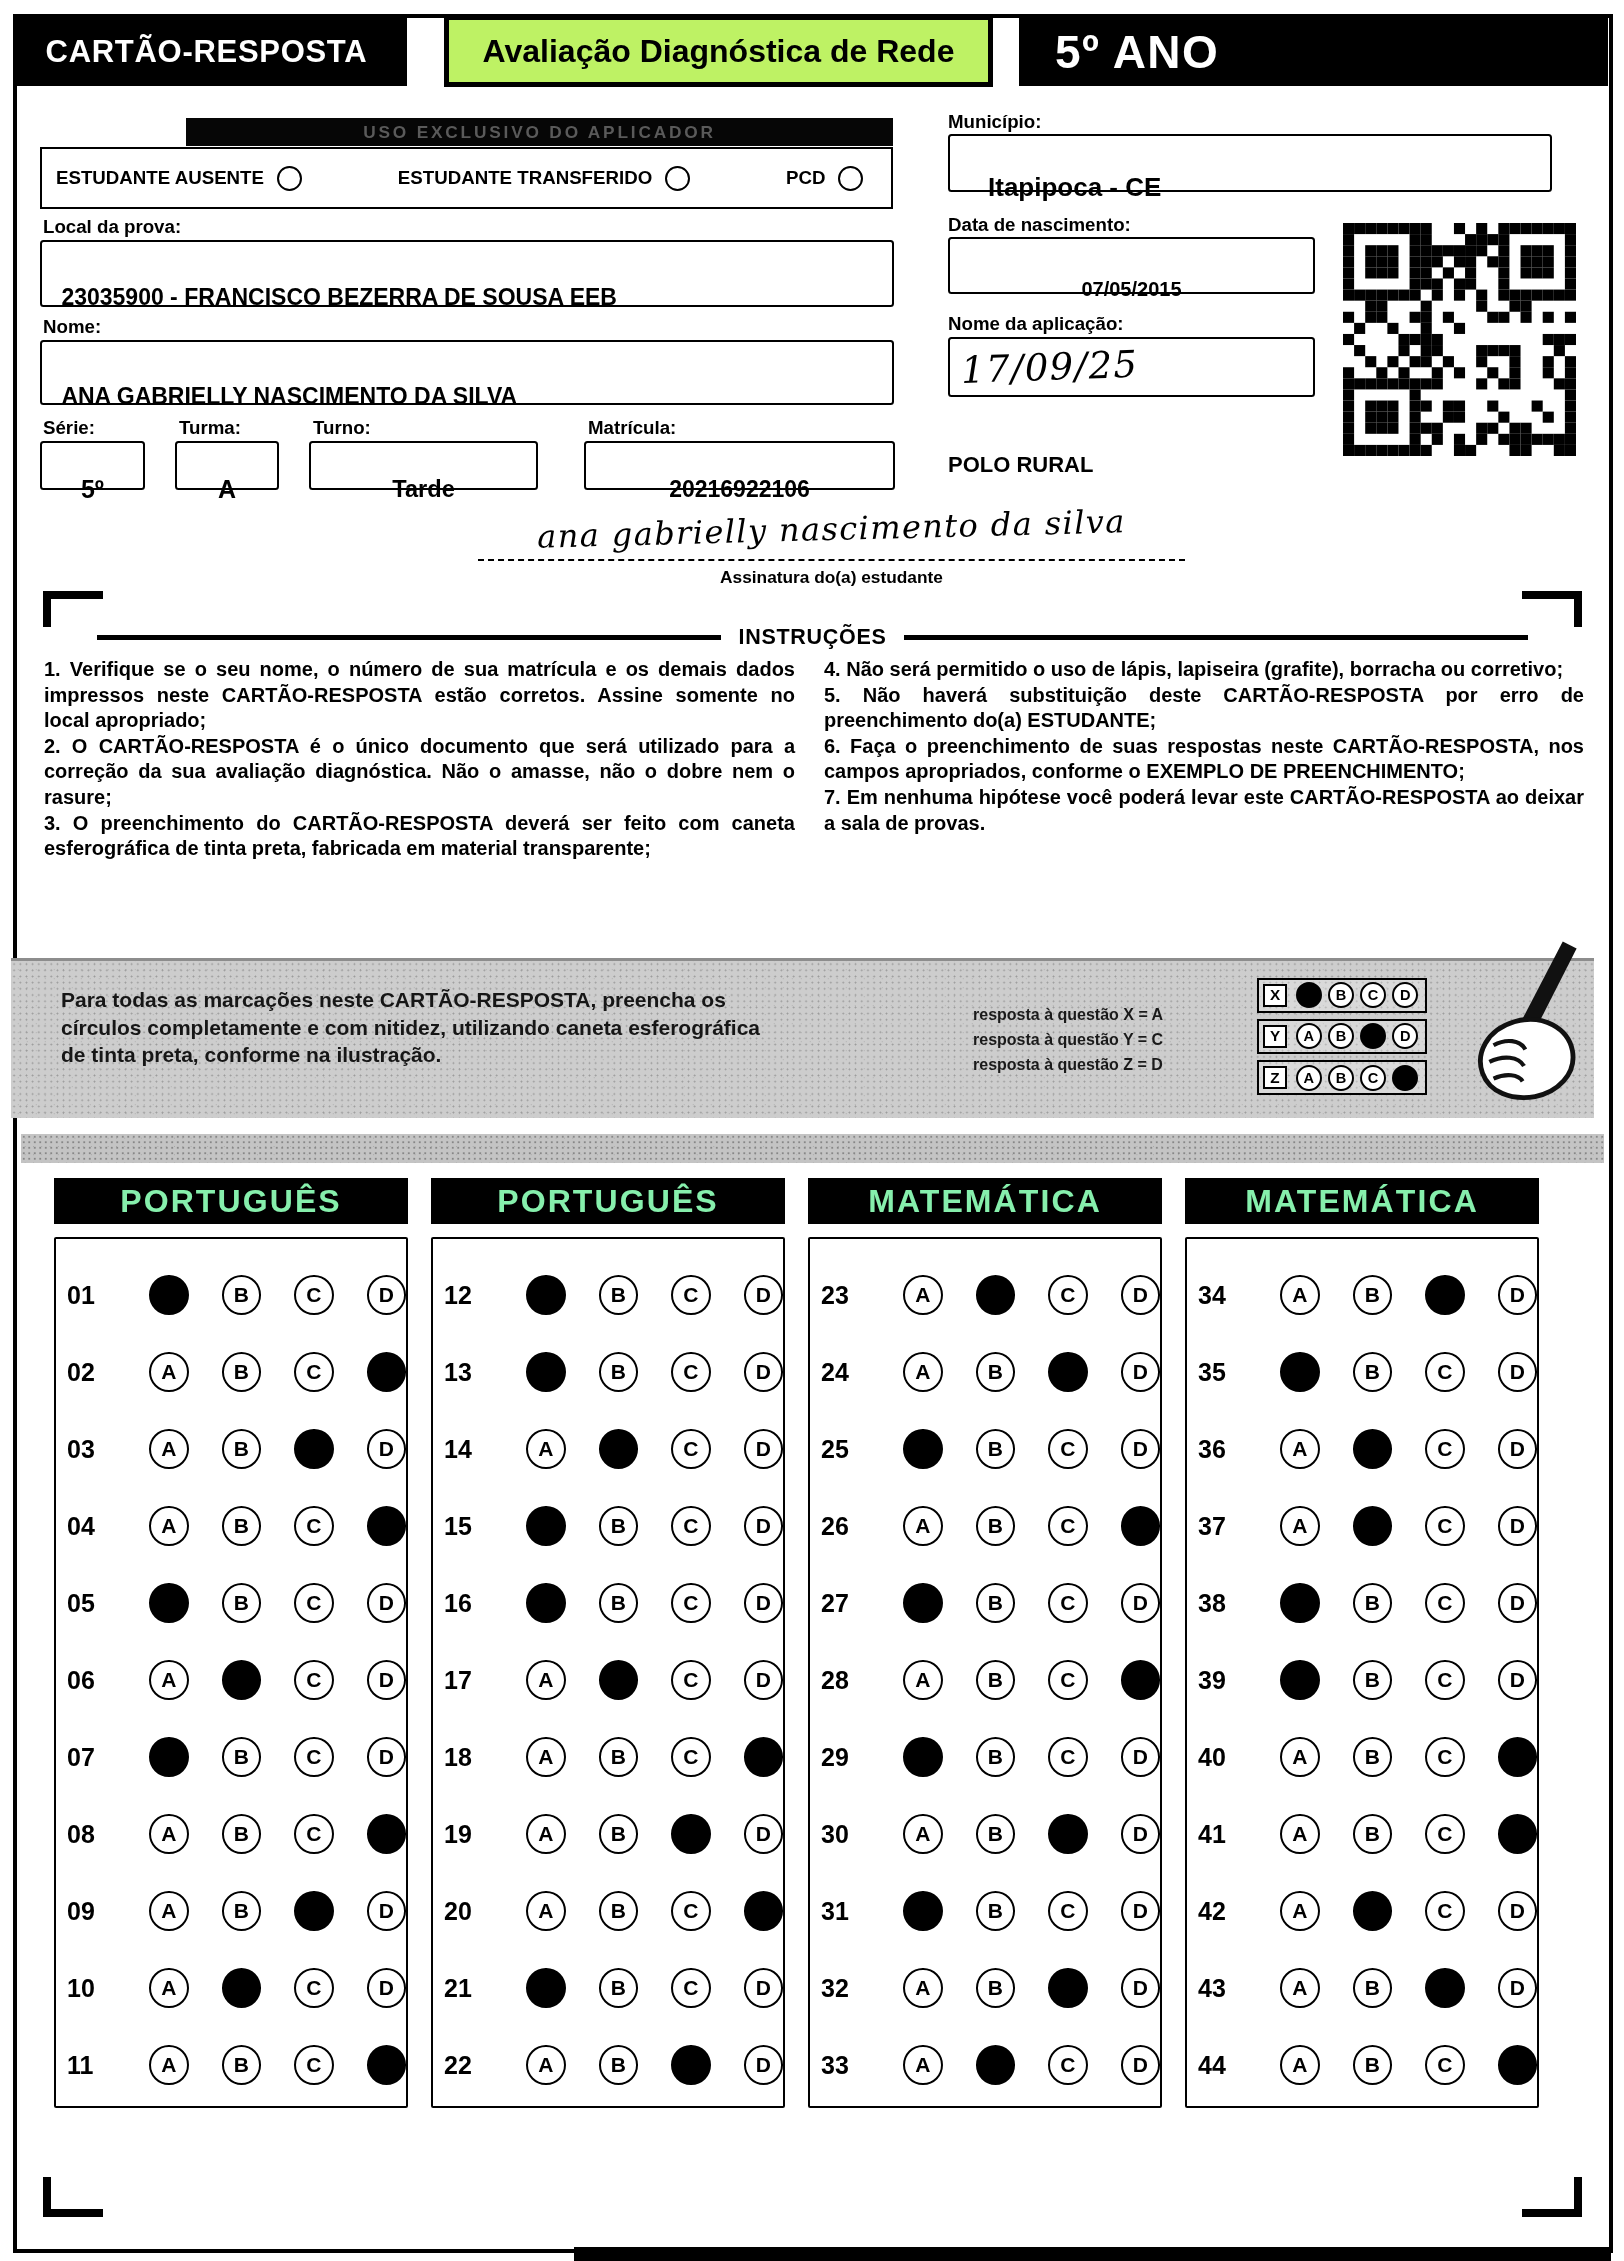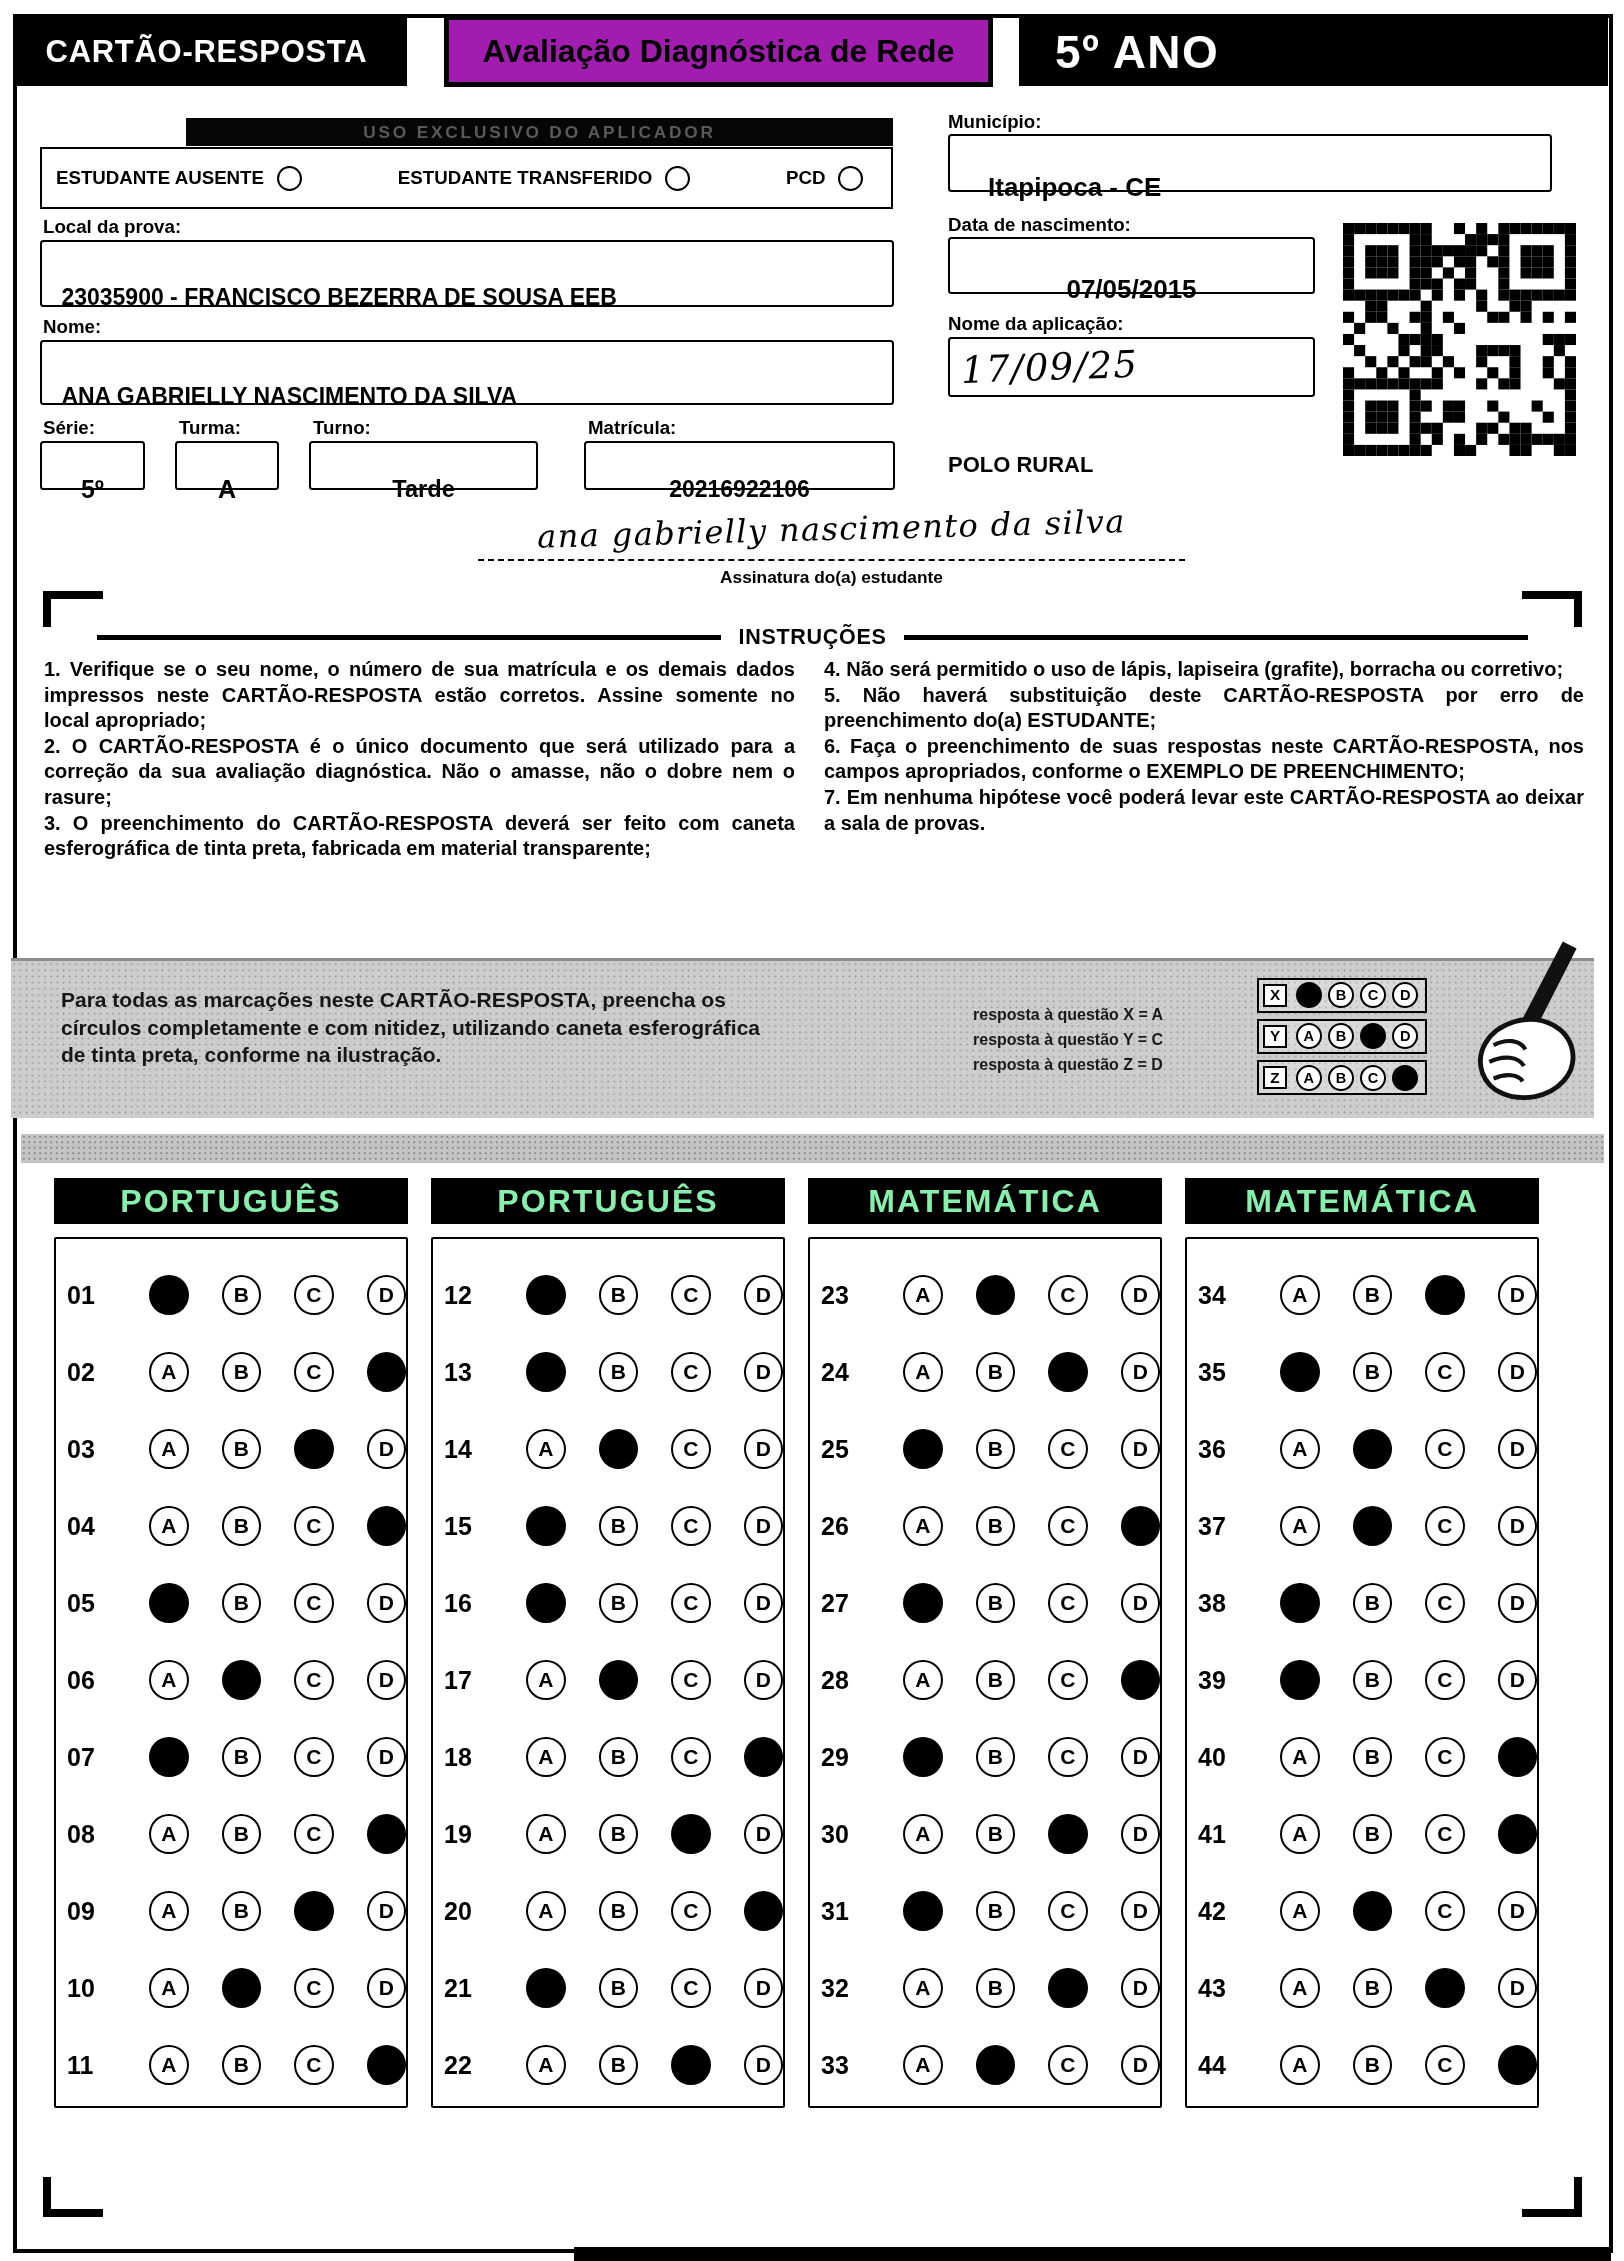--- a/index.html
+++ b/index.html
@@ -18,21 +18,21 @@
   }
 
   
   .hdr-left {
     position:absolute; left:16.6px; top:18px; width:390px; height:68px;
     background:#000; color:#fff; display:flex; align-items:center;
     padding-left:29px; font-size:31px; font-weight:bold; letter-spacing:0.7px;
   }
   .hdr-center {
     position:absolute; left:444px; top:15.3px; width:549px; height:72px;
-    background:#a21caf; border:5.5px solid #000;
+    background:#bef264; border:5.5px solid #000;
     display:flex; align-items:center; justify-content:center;
     font-size:32px; font-weight:bold;
   }
   .hdr-right {
     position:absolute; left:1019px; top:18px; width:589px; height:68px;
     background:#000; color:#fff; display:flex; align-items:center;
     padding-left:36px; font-size:46px; font-weight:bold; letter-spacing:1.4px;
   }
 
   
@@ -240,21 +240,21 @@
   <span class="val">20216922106</span>
 </div>
 
 <div class="flabel" style="left:948px; top:111px;">Município:</div>
 <div class="fbox thinbox" style="left:948px; top:134px; width:604px; height:58px;">
   <span class="val" style="padding-left:38px; font-size:26px;">Itapipoca - CE</span>
 </div>
 
 <div class="flabel" style="left:948px; top:214px;">Data de nascimento:</div>
 <div class="fbox center" style="left:948px; top:237px; width:367px; height:57px;">
-  <span class="val" style="font-size:26px;">07/05/2015</span>
+  <span class="val" style="font-size:20px;">07/05/2015</span>
 </div>
 
 <div class="flabel" style="left:948px; top:313px;">Nome da aplicação:</div>
 <div class="fbox" style="left:948px; top:337px; width:367px; height:60px;">
   <span class="handwrite" style="padding-left:11px;">17/09/25</span>
 </div>
 
 <div class="polo">POLO RURAL</div>
 
 <div class="qr"><svg width="233" height="233" xmlns="http://www.w3.org/2000/svg" viewBox="0 0 336 336">

